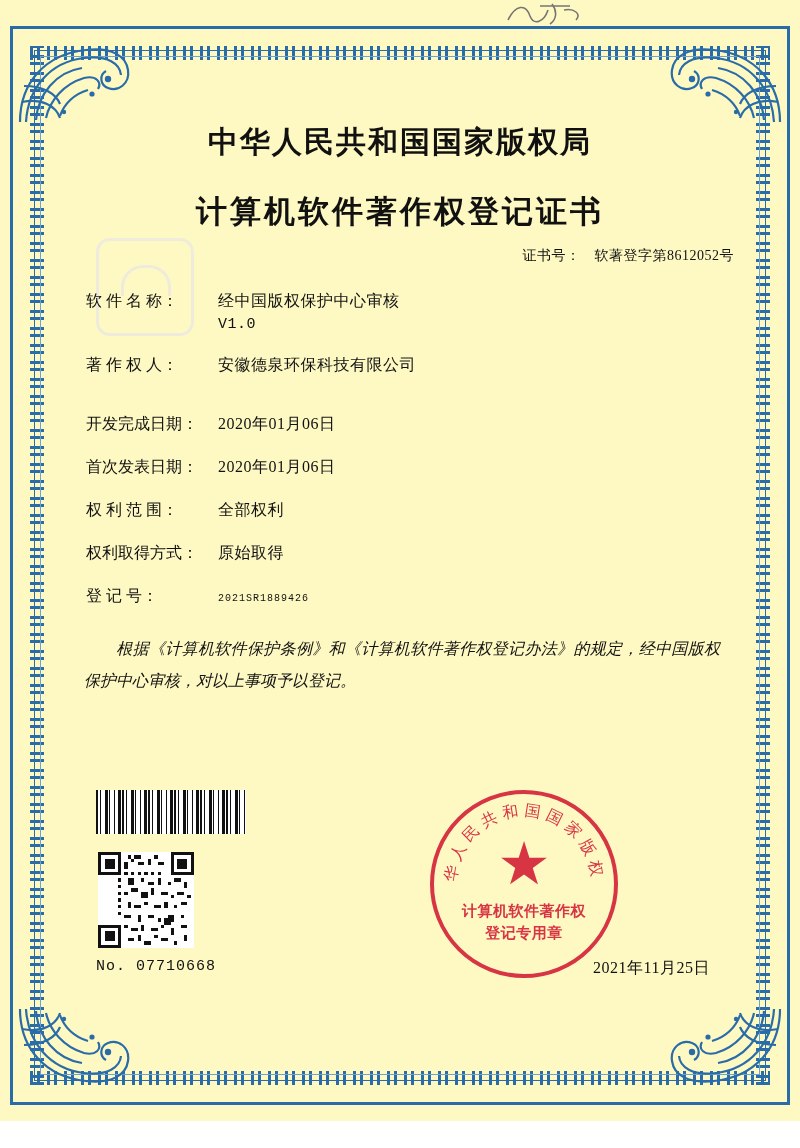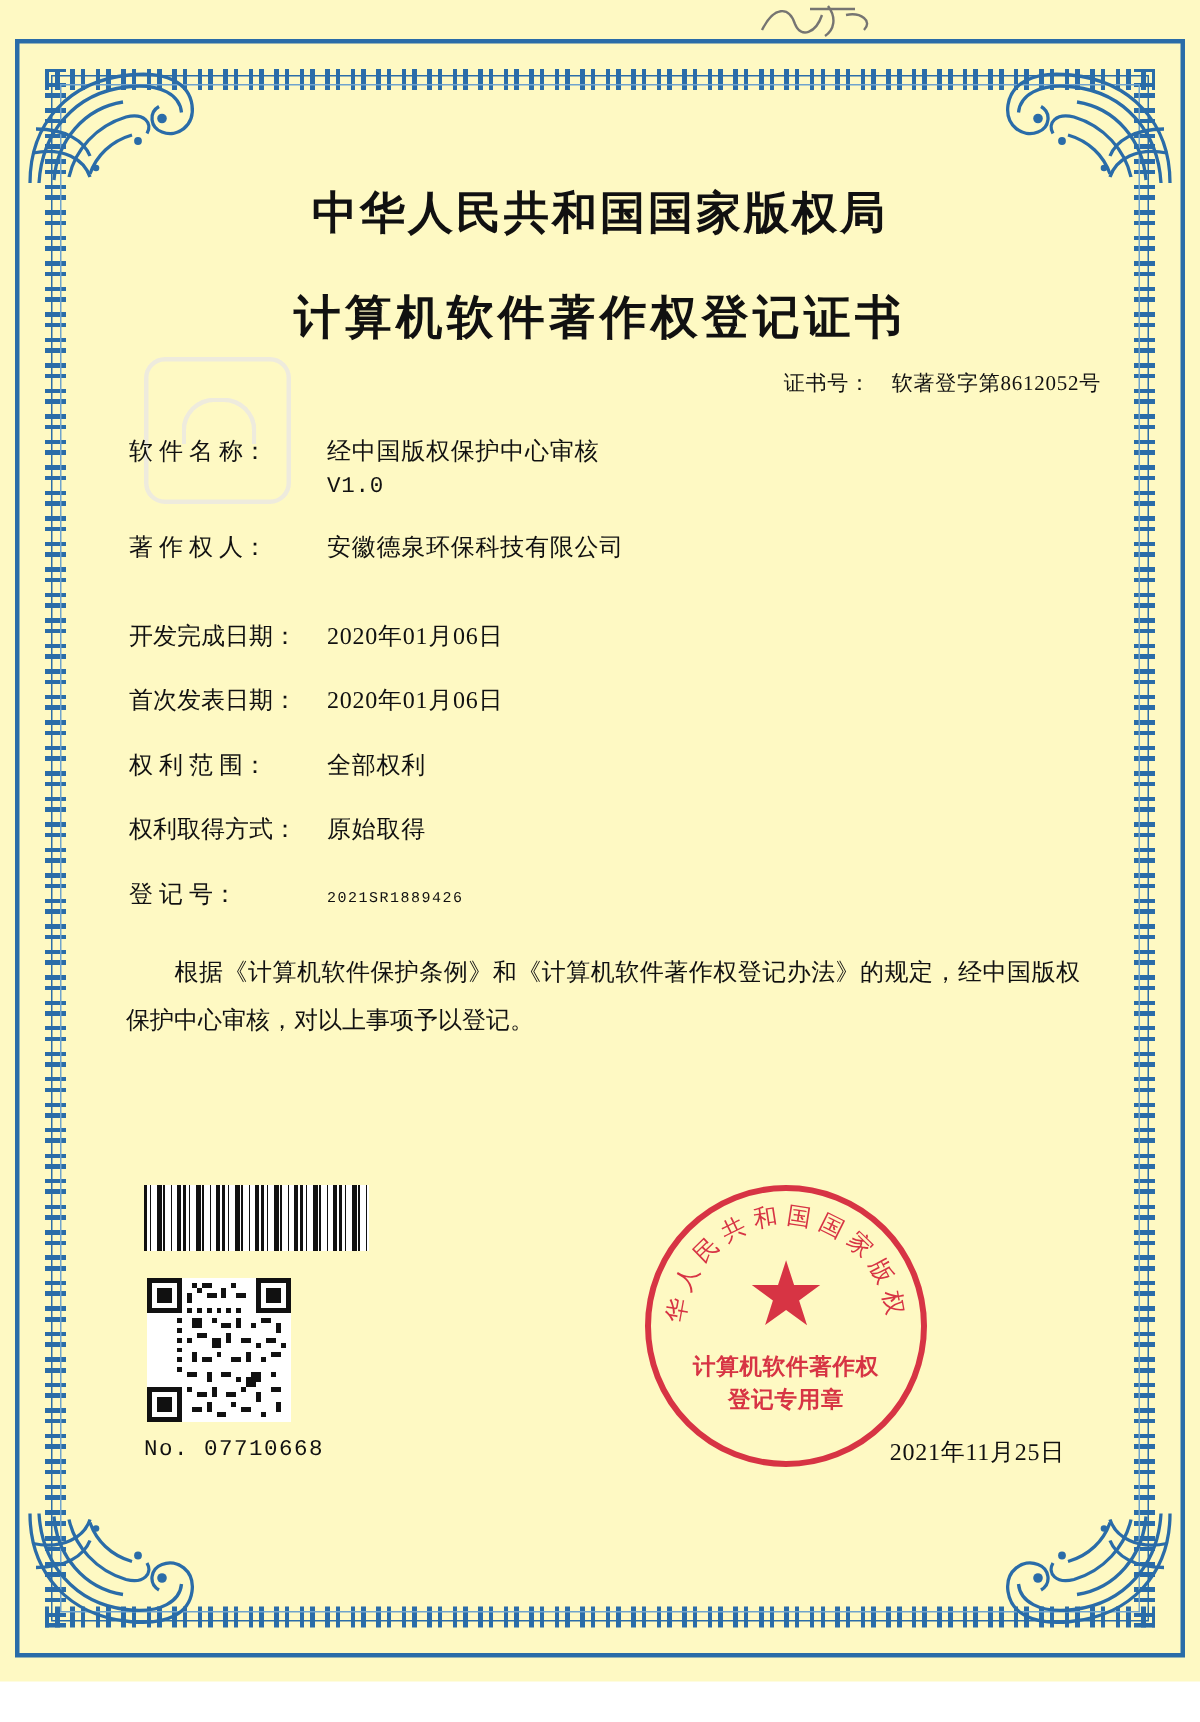--- a/index.html
+++ b/index.html
@@ -151,20 +151,21 @@
   .field-value.mono { font-family: "Liberation Mono","DejaVu Sans Mono",monospace; font-size: 10px; letter-spacing: 1px;}
 
   .gap-row { height: 16px; }
 
   .paragraph {
     margin-top: 26px;
     padding: 0 24px 0 28px;
     font-size: 16px;
     line-height: 2.0;
     text-align: justify;
+    font-style: italic;
   }
   .paragraph .indent { display: inline-block; width: 32px; }
 
   
   .barcode {
     position: absolute;
     left: 96px;
     top: 790px;
     width: 150px;
     height: 44px;

